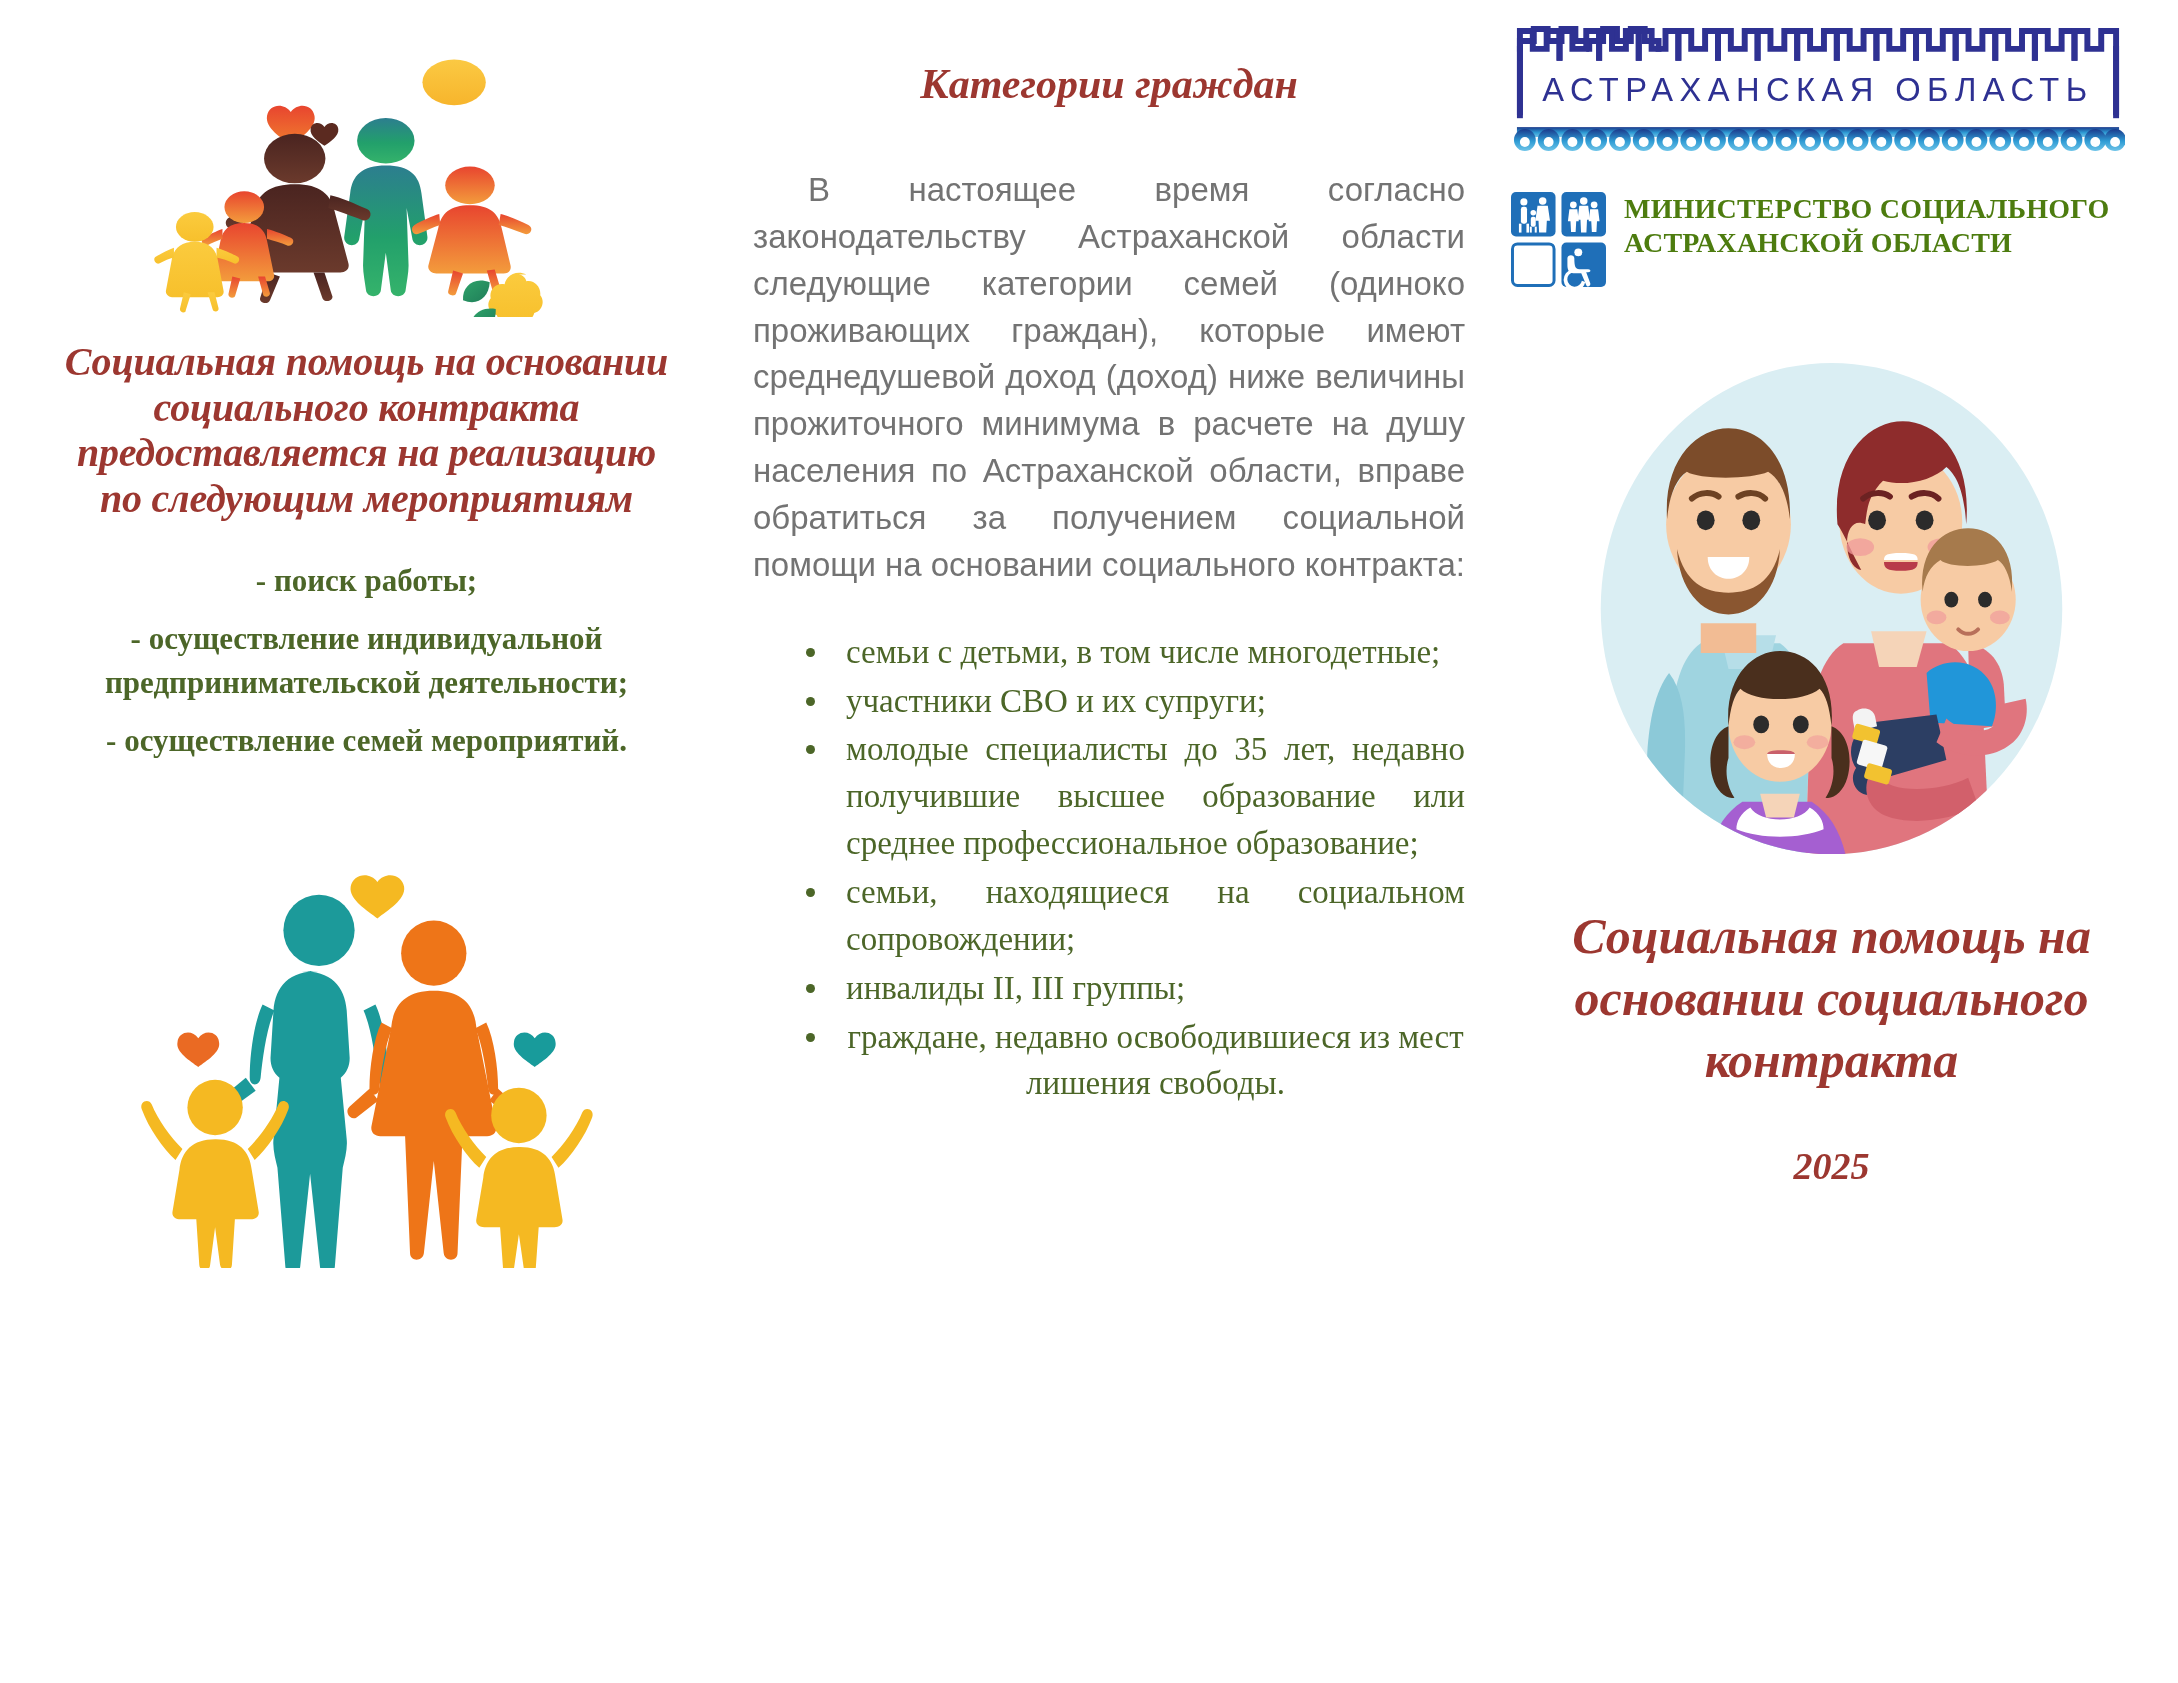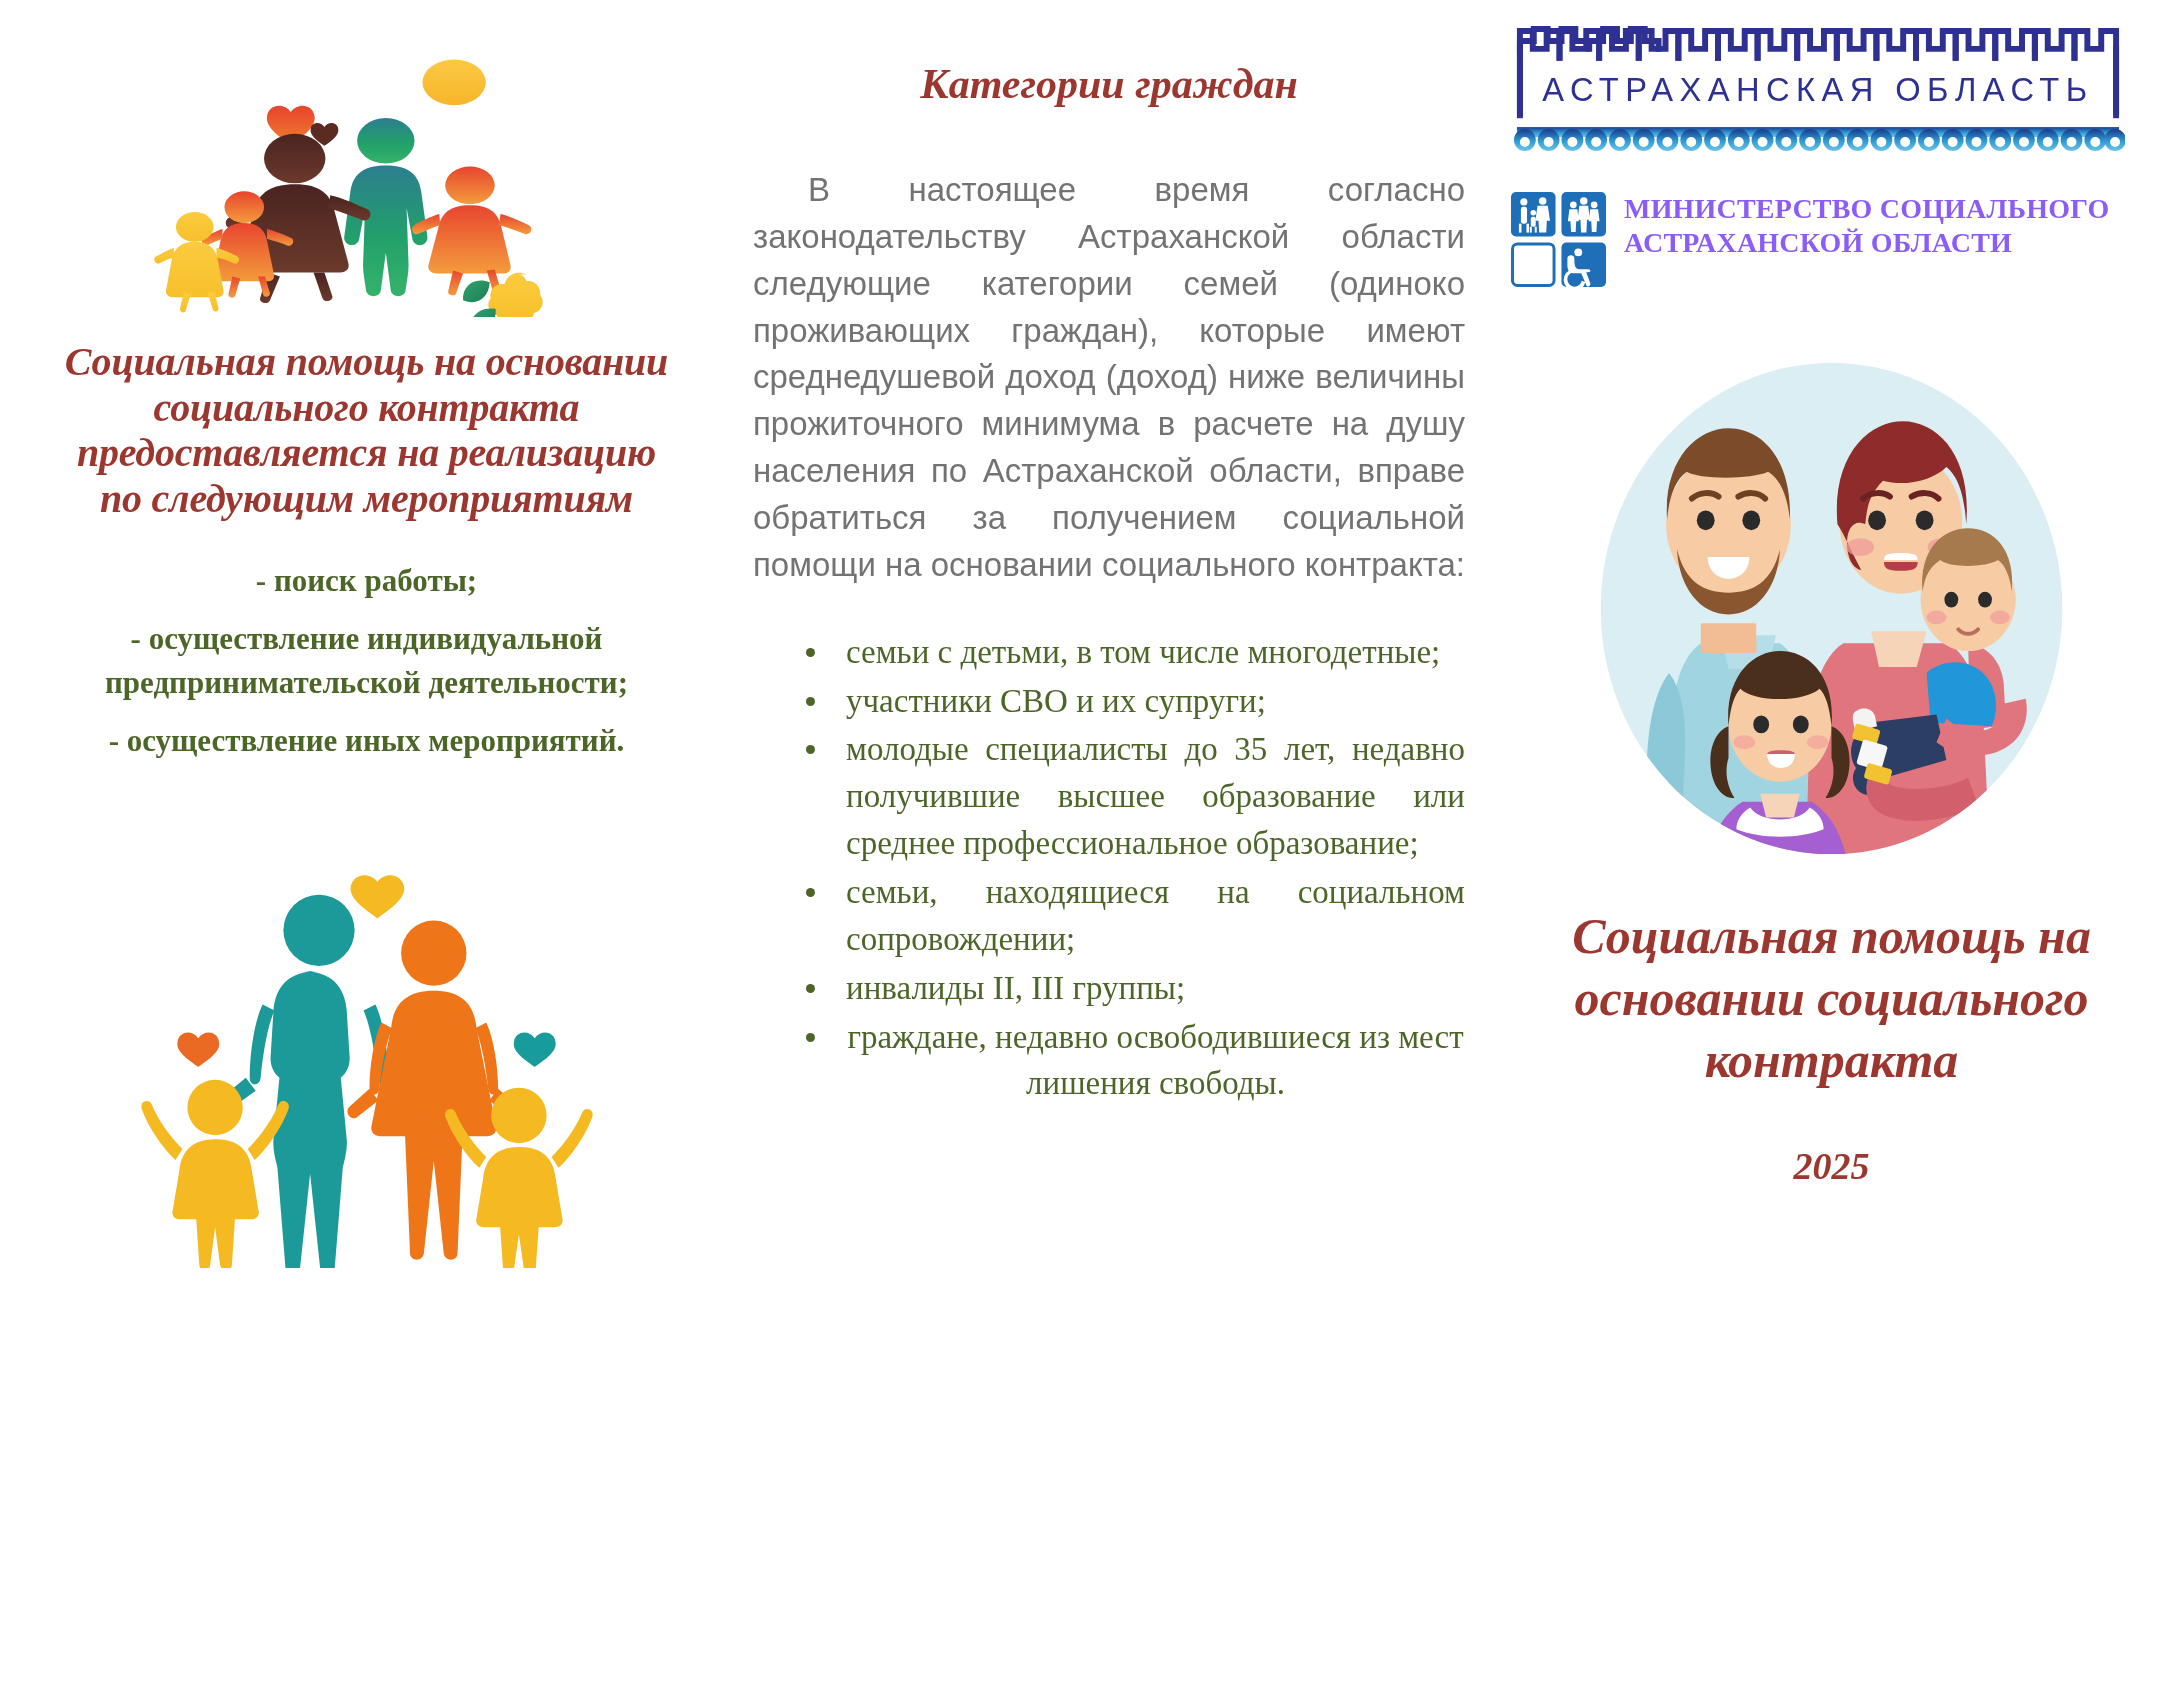--- a/index.html
+++ b/index.html
@@ -132,21 +132,21 @@
     align-items: flex-start;
     margin: 32px 0 0 16px;
   }
   .ministry-mark {
     width: 95px;
     height: 95px;
     flex: 0 0 95px;
     margin-right: 18px;
   }
   .ministry-text {
-    color: #8b5cf6;
+    color: #4d7c0f;
     font-family: "Liberation Serif", "DejaVu Serif", serif;
     font-weight: bold;
     font-size: 28px;
     line-height: 1.2;
     letter-spacing: 0.2px;
   }
   .family-photo {
     width: 515px;
     height: 525px;
     display: block;
@@ -251,21 +251,21 @@
       <path d="M381 257 c-11-5 -21 2 -22 10 c-9-2 -16 6 -14 14 c-5 6 -2 15 6 17 c3 8 13 10 19 5 c7 5 17 1 19-7 c8-2 11-12 6-18 c1-9 -7-16 -14-14 c-1-5 -6-8 -12-7z" fill="url(#gYellow)"></path>
       <path d="M344 265 c-16-6 -28 4 -27 18 c14 6 26 -2 27-18z" fill="url(#gLeaf)"></path>
       <path d="M350 292 c-17-3 -28 9 -25 23 c15 3 26-8 25-23z" fill="url(#gLeaf)"></path>
     </svg>
 
     <div class="left-title">Социальная помощь на основании социального контракта предоставляется на реализацию по следующим мероприятиям</div>
 
     <ul class="left-list">
       <li>-  поиск работы;</li>
       <li>- осуществление индивидуальной предпринимательской деятельности;</li>
-      <li>- осуществление иных мероприятий.</li>
+      <li>- осуществление семей мероприятий.</li>
     </ul>
 
     <svg class="left-art-bottom" viewBox="0 0 480 420">
 
       <path d="M251 30 c-8-11 -25-8 -27 5 c-2 13 17 24 27 32 c10-8 29-19 27-32 c-2-13 -19-16 -27-5z" fill="#F5B922"></path>
       <path d="M70 188 c-6-9 -20-7 -21 4 c-2 10 13 19 21 25 c8-6 23-15 21-25 c-1-11 -15-13 -21-4z" fill="#EA6A23"></path>
       <path d="M410 188 c-6-9 -20-7 -21 4 c-2 10 13 19 21 25 c8-6 23-15 21-25 c-1-11 -15-13 -21-4z" fill="#189B9B"></path>
 
       <circle cx="192" cy="79" r="36" fill="#1C9A9A"></circle>
       <path d="M192 120 c-30 0 -44 15 -46 40 l-3 48 c0 8 3 15 9 20 l-6 62 c-1 10 2 20 4 29 l8 100 c1 9 14 9 15 0 l10-94 l10 94 c1 9 14 9 15 0 l8-100 c2-9 5-19 4-29 l-6-62 c6-5 9-12 9-20 l-3-48 c-2-25 -16-40 -46-40z" fill="#1C9A9A"></path>

